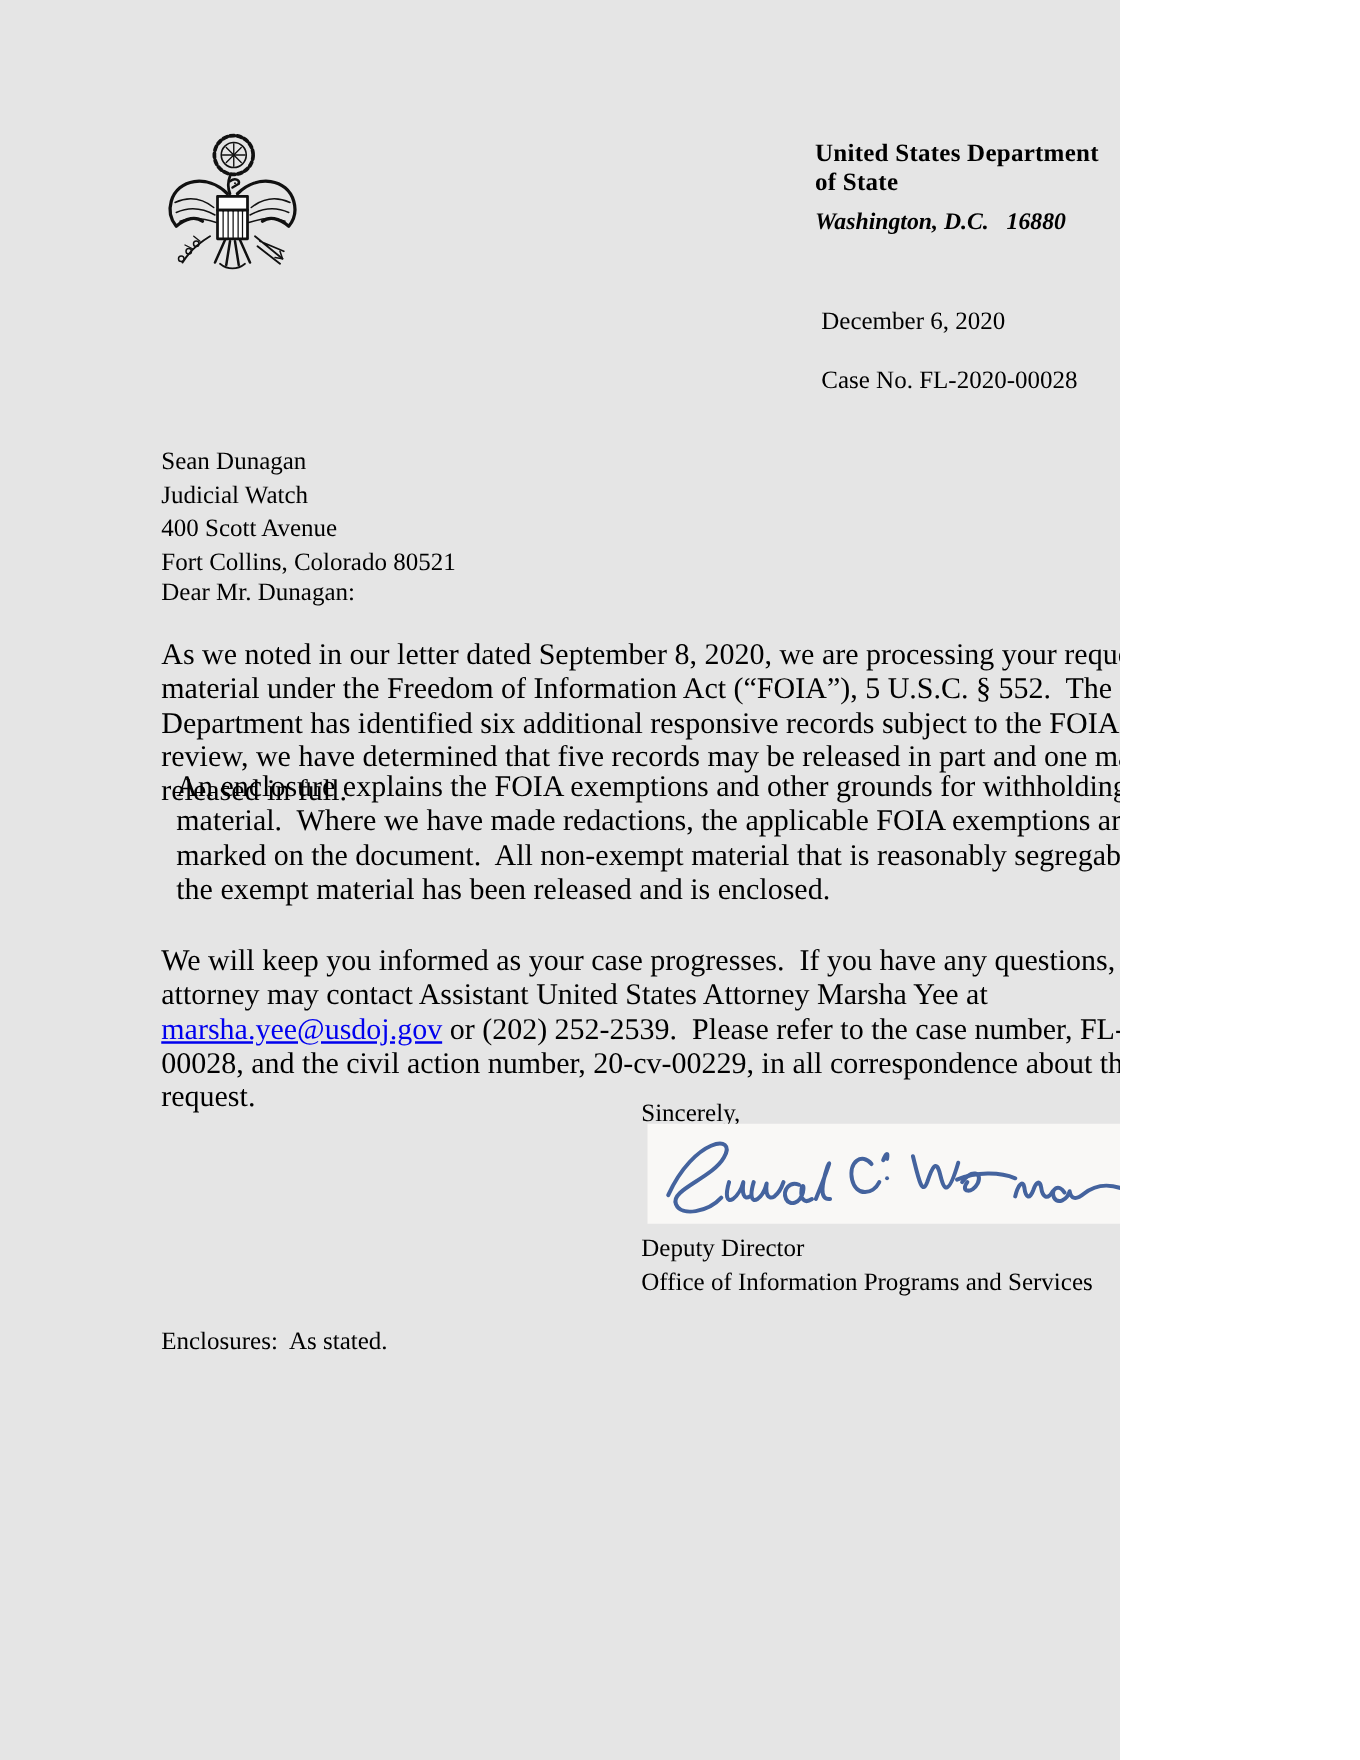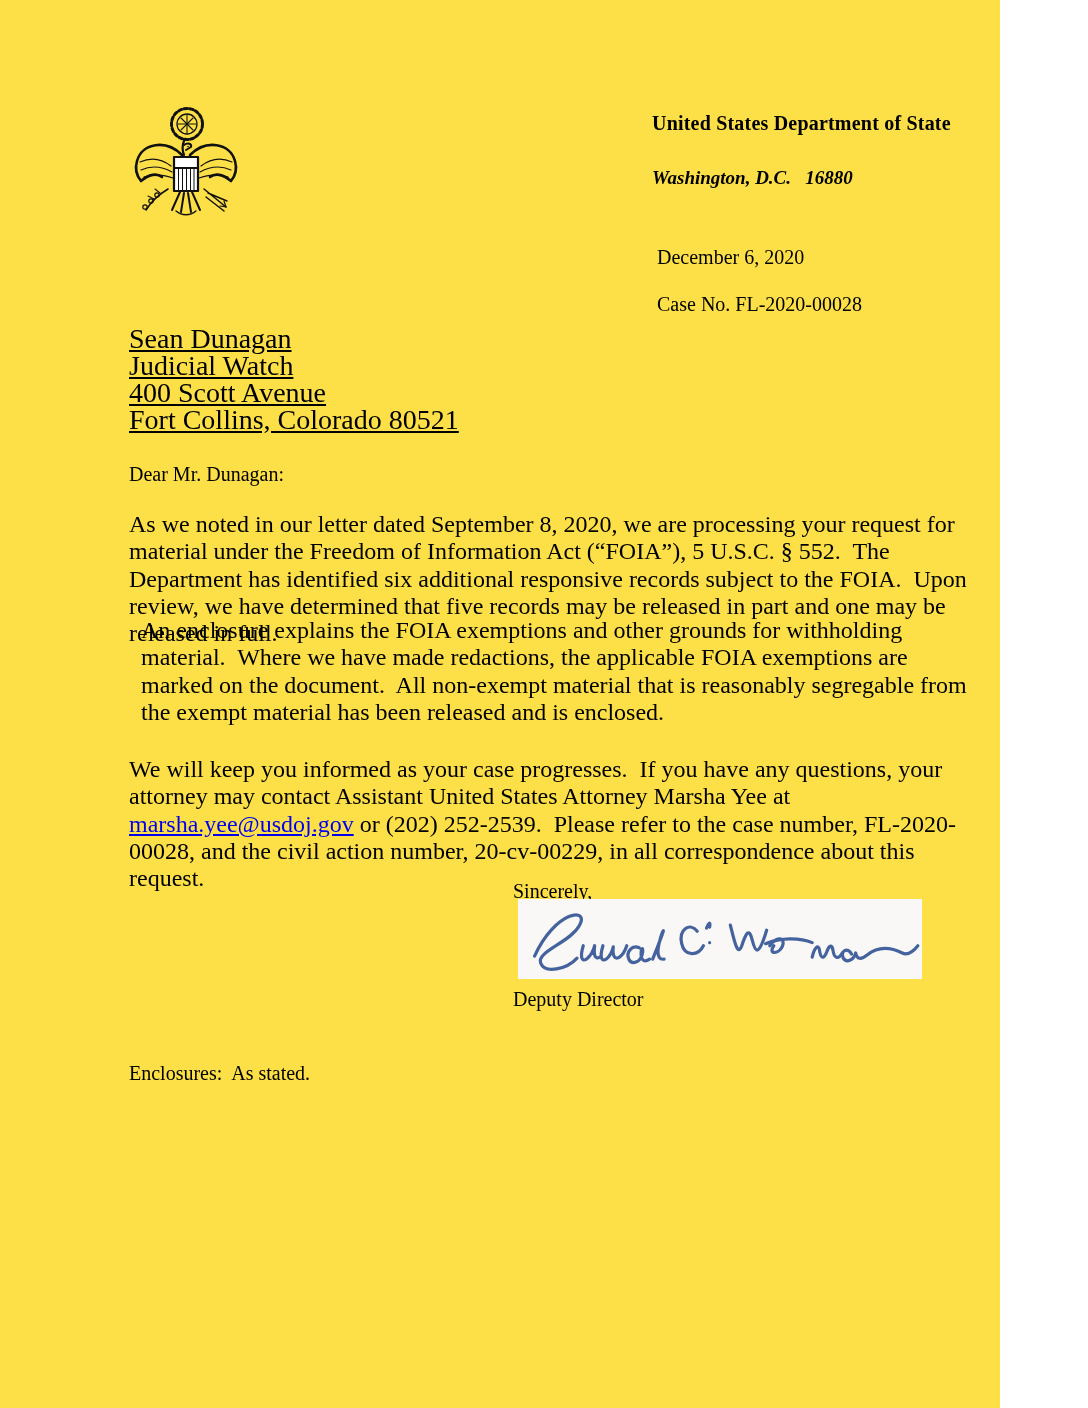--- a/index.html
+++ b/index.html
@@ -3,23 +3,23 @@
 <meta charset="utf-8">
 <style>
   * { margin: 0; padding: 0; box-sizing: border-box; }
   html, body { background: #ffffff; }
   body {
     font-family: "Liberation Serif", "DejaVu Serif", serif;
     color: #000000;
   }
   .page {
     position: relative;
-    width: 1000px;
+    width: 896px;
     height: 1408px;
-    background: #fde047;
+    background: #e5e5e5;
     overflow: hidden;
   }
   .seal {
     position: absolute;
     left: 126px;
     top: 103px;
     width: 120px;
     height: 124px;
   }
   .agency-name {
@@ -50,24 +50,23 @@
   .case-line {
     position: absolute;
     left: 657px;
     top: 293px;
     font-size: 20px;
     white-space: pre-wrap;
   }
   .recipient {
     position: absolute;
     left: 129px;
-    top: 325px;
-    font-size: 28px;
+    top: 356px;
+    font-size: 20px;
     line-height: 27px;
-    text-decoration: underline;
   }
   .salutation {
     position: absolute;
     left: 129px;
     top: 463px;
     font-size: 20px;
     white-space: pre-wrap;
   }
   .para {
     position: absolute;
@@ -215,17 +214,18 @@
 
         <path d="M284,55 C286,46 290,42 291,48 C292,56 295,58 298,50 C300,44 303,42 304,48 C305,56 309,58 313,51"></path>
 
         <path d="M322,52 C318,45 311,49 314,56 C317,61 324,58 326,51 C327,57 331,58 337,53 C348,44 361,46 371,51 C377,54 382,49 386,44"></path>
       </g>
     </svg>
   </div>
 
   <div class="signer-block">
     <div>Deputy Director</div>
+    <div>Office of Information Programs and Services</div>
   </div>
 
   <div class="enclosures">Enclosures:  As stated.</div>
 
 </div>
 
 </body></html>

